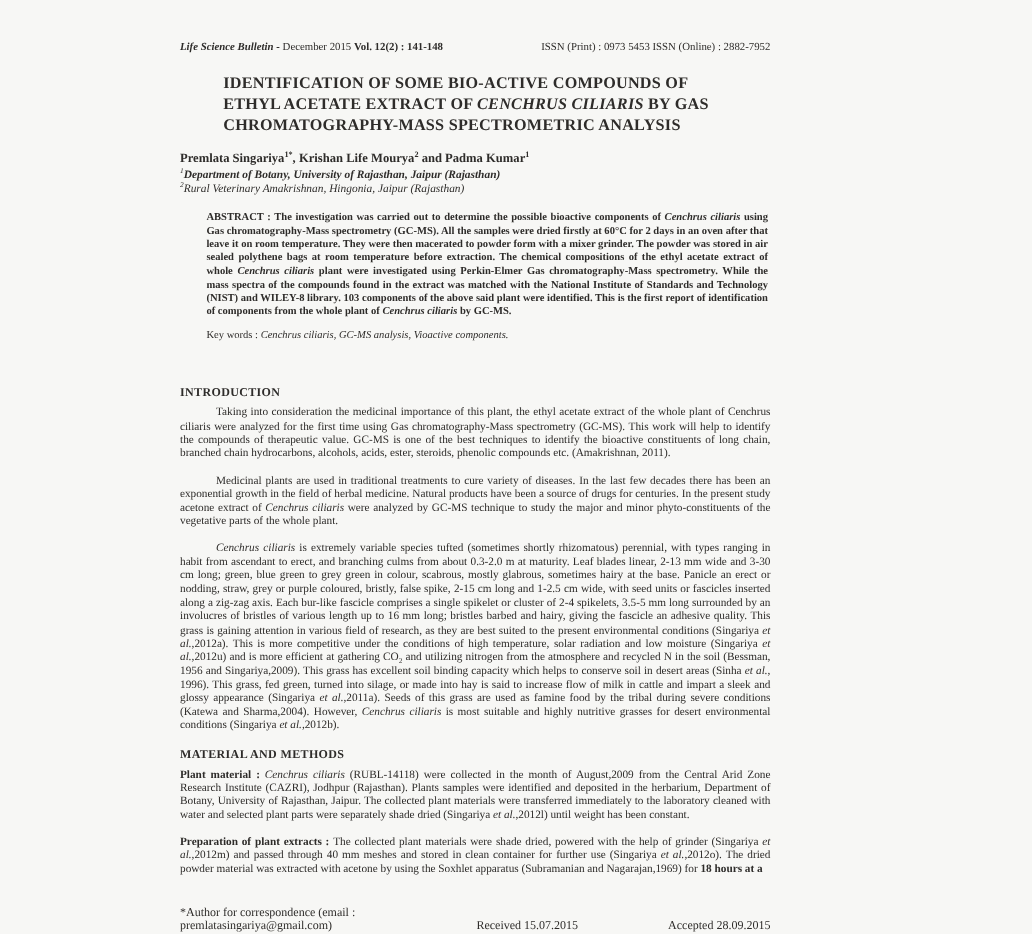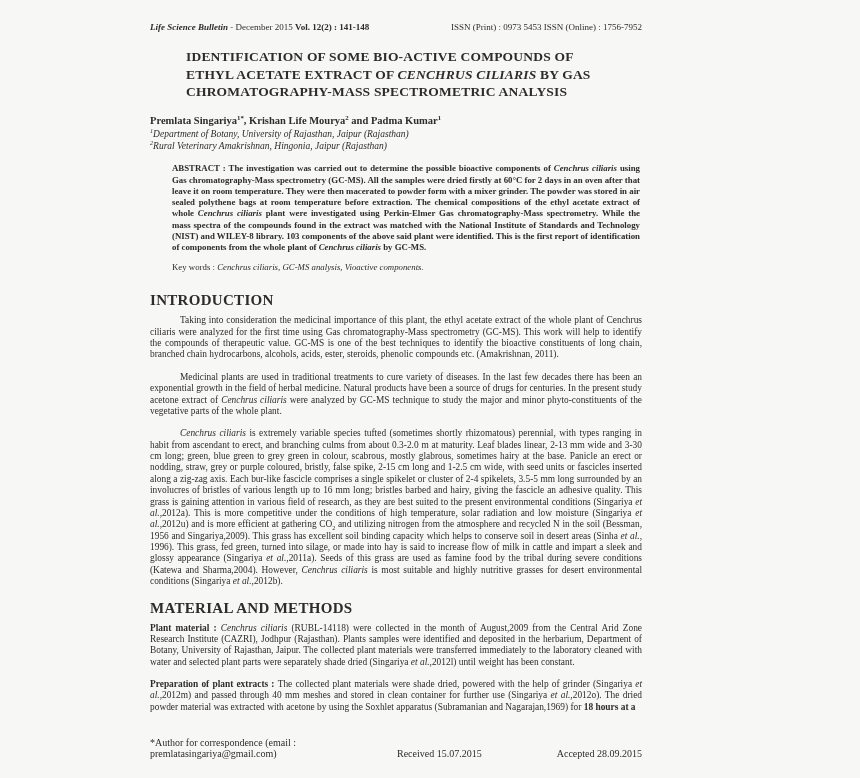--- a/index.html
+++ b/index.html
@@ -11,21 +11,21 @@
     height: 778px;
     background: #f7f7f5;
     font-family: "Liberation Serif", "DejaVu Serif", serif;
     color: #2e2c2a;
     overflow: hidden;
   }
   .page {
     box-sizing: border-box;
     width: 792px;
     height: 778px;
-    padding-top: 22px;
+    padding-top: 34px;
   }
   .content {
     width: 492px;
     margin: 0 auto;
   }
   
   .journal-header {
     display: flex;
     justify-content: space-between;
     align-items: baseline;
@@ -61,24 +61,24 @@
     text-align: justify;
     font-weight: bold;
   }
   .keywords {
     margin: 9px 0 0 22px;
     width: 468px;
     font-size: 8.8px;
   }
   
   .section-heading {
-    font-size: 15px;
+    font-size: 10px;
     font-weight: bold;
     letter-spacing: 0.3px;
-    margin: 20px 0 6px 0;
+    margin: 38px 0 6px 0;
   }
   .section-heading.tight {
     margin-top: 12px;
   }
   .body-para {
     font-size: 9.4px;
     line-height: 1.21;
     text-align: justify;
     margin: 0 0 11px 0;
   }
@@ -105,28 +105,28 @@
   .page-footer .accepted { margin-left: auto; }
 </style>
 </head>
 <body>
 
 <div class="page">
   <div class="content">
 
     <div class="journal-header">
       <span><span style="font-weight: bold; font-style: italic;">Life Science Bulletin - </span><span>December 2015 </span><span style="font-weight: bold;">Vol. 12(2) : 141-148</span></span>
-      <span>ISSN (Print) : 0973 5453 ISSN (Online) : 1756-7952</span>
+      <span>ISSN (Print) : 0973 5453 ISSN (Online) : 2882-7952</span>
     </div>
 
     <h1 class="article-title"><span>IDENTIFICATION OF SOME BIO-ACTIVE COMPOUNDS OF ETHYL ACETATE EXTRACT OF </span><span style="font-style: italic;">CENCHRUS CILIARIS</span><span> BY GAS CHROMATOGRAPHY-MASS SPECTROMETRIC ANALYSIS</span></h1>
 
     <div class="authors-block">
       <div class="authors"><span>Premlata Singariya</span><sup>1*</sup><span>, Krishan Life Mourya</span><sup>2</sup><span> and Padma Kumar</span><sup>1</sup></div>
-      <div class="affiliation"><sup style="font-style: italic;">1</sup><span style="font-style: italic;">Department of Botany, University of Rajasthan, Jaipur (Rajasthan)</span></div>
+      <div class="affiliation"><sup style="font-style: italic;">1</sup><span style="font-style: italic; font-weight: bold;">Department of Botany, University of Rajasthan, Jaipur (Rajasthan)</span></div>
       <div class="affiliation"><sup style="font-style: italic;">2</sup><span style="font-style: italic;">Rural Veterinary Amakrishnan, Hingonia, Jaipur (Rajasthan)</span></div>
     </div>
 
     <div class="abstract"><span>ABSTRACT : The investigation was carried out to determine the possible bioactive components of </span><span style="font-style: italic;">Cenchrus ciliaris</span><span> using Gas chromatography-Mass spectrometry (GC-MS). All the samples were dried firstly at 60°C  for 2 days in an oven after that leave it on room temperature. They were then macerated to powder form with a mixer grinder. The powder was stored in air sealed polythene bags at room temperature before extraction. The chemical compositions of the ethyl acetate extract of whole </span><span style="font-style: italic;">Cenchrus ciliaris</span><span> plant were investigated using Perkin-Elmer Gas chromatography-Mass spectrometry. While the mass spectra of the compounds found in the extract was matched with the National Institute of Standards and Technology (NIST) and WILEY-8 library. 103 components of the above said plant were identified. This is the first report of identification of components from the whole plant of </span><span style="font-style: italic;">Cenchrus ciliaris</span><span> by GC-MS.</span></div>
 
     <div class="keywords"><span style="font-weight: normal;">Key words : </span><span style="font-style: italic;">Cenchrus ciliaris, GC-MS analysis, Vioactive components.</span></div>
 
     <h2 class="section-heading">INTRODUCTION</h2>
 
     <p class="body-para indent"><span>Taking into consideration the medicinal importance of this plant, the ethyl acetate extract of the whole plant of Cenchrus ciliaris were analyzed for the first time using Gas chromatography-Mass spectrometry (GC-MS). This work will help to identify the compounds of therapeutic value. GC-MS is one of the best techniques to identify the bioactive constituents of long chain, branched chain hydrocarbons, alcohols, acids, ester, steroids, phenolic compounds etc. (Amakrishnan, 2011).</span></p>

